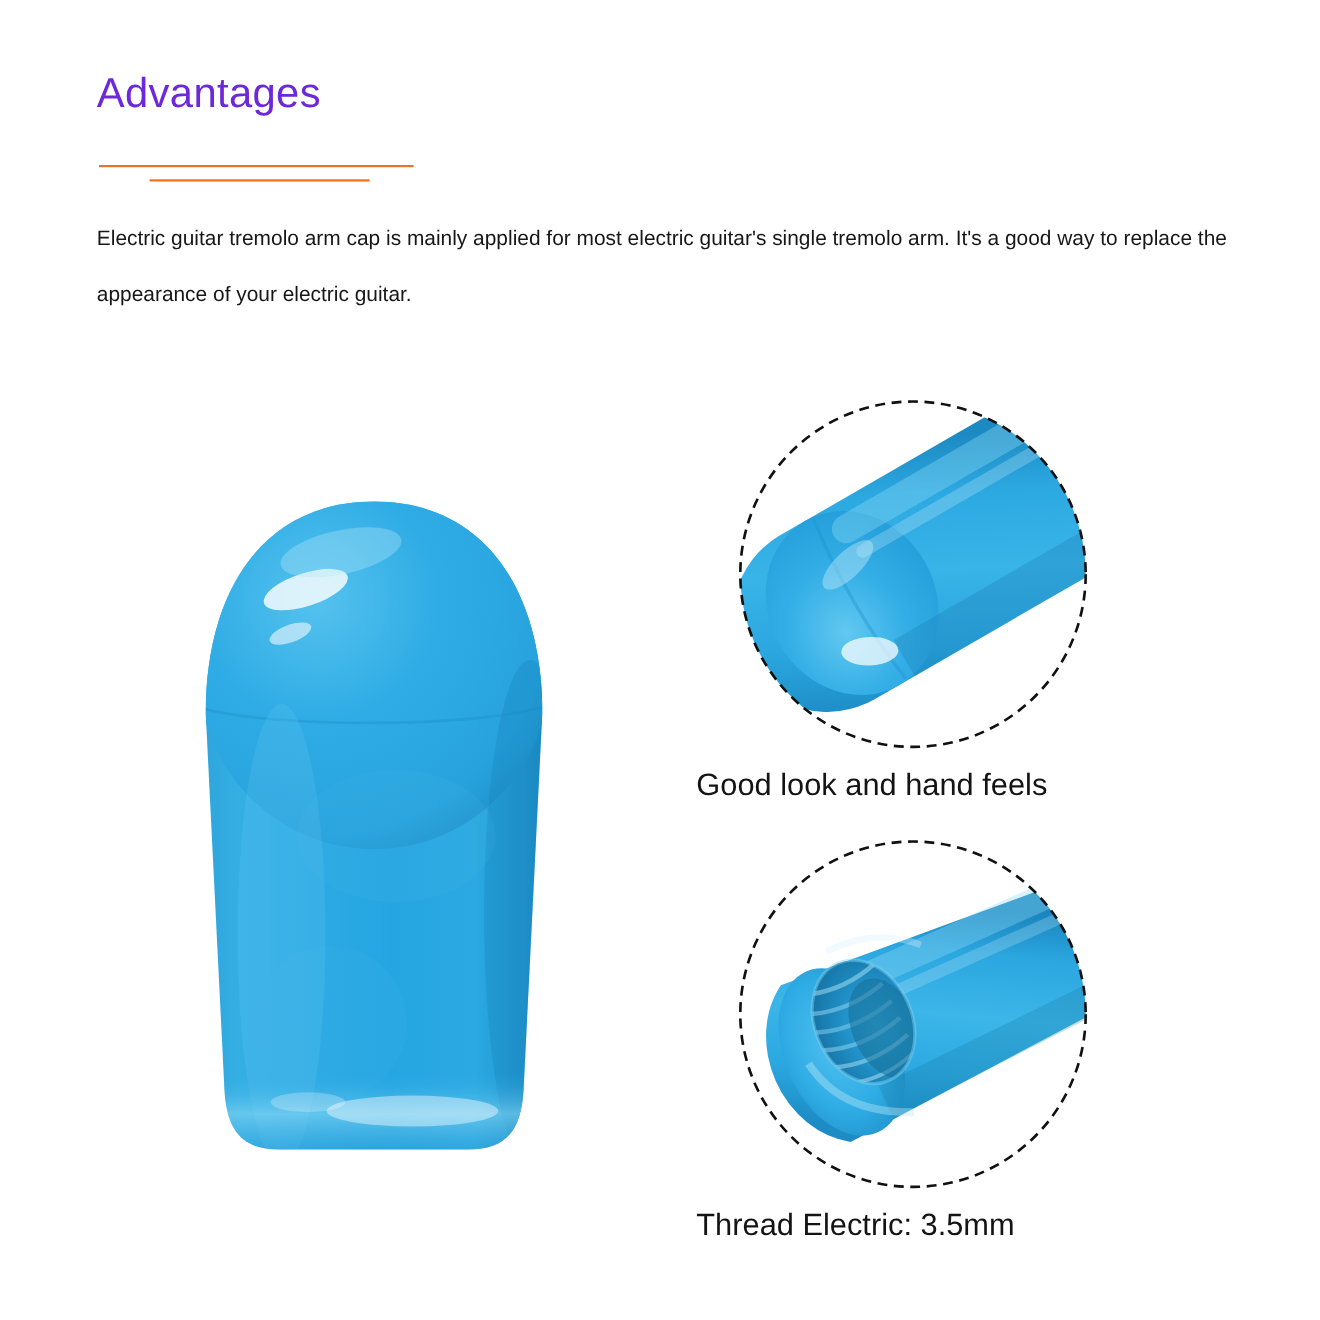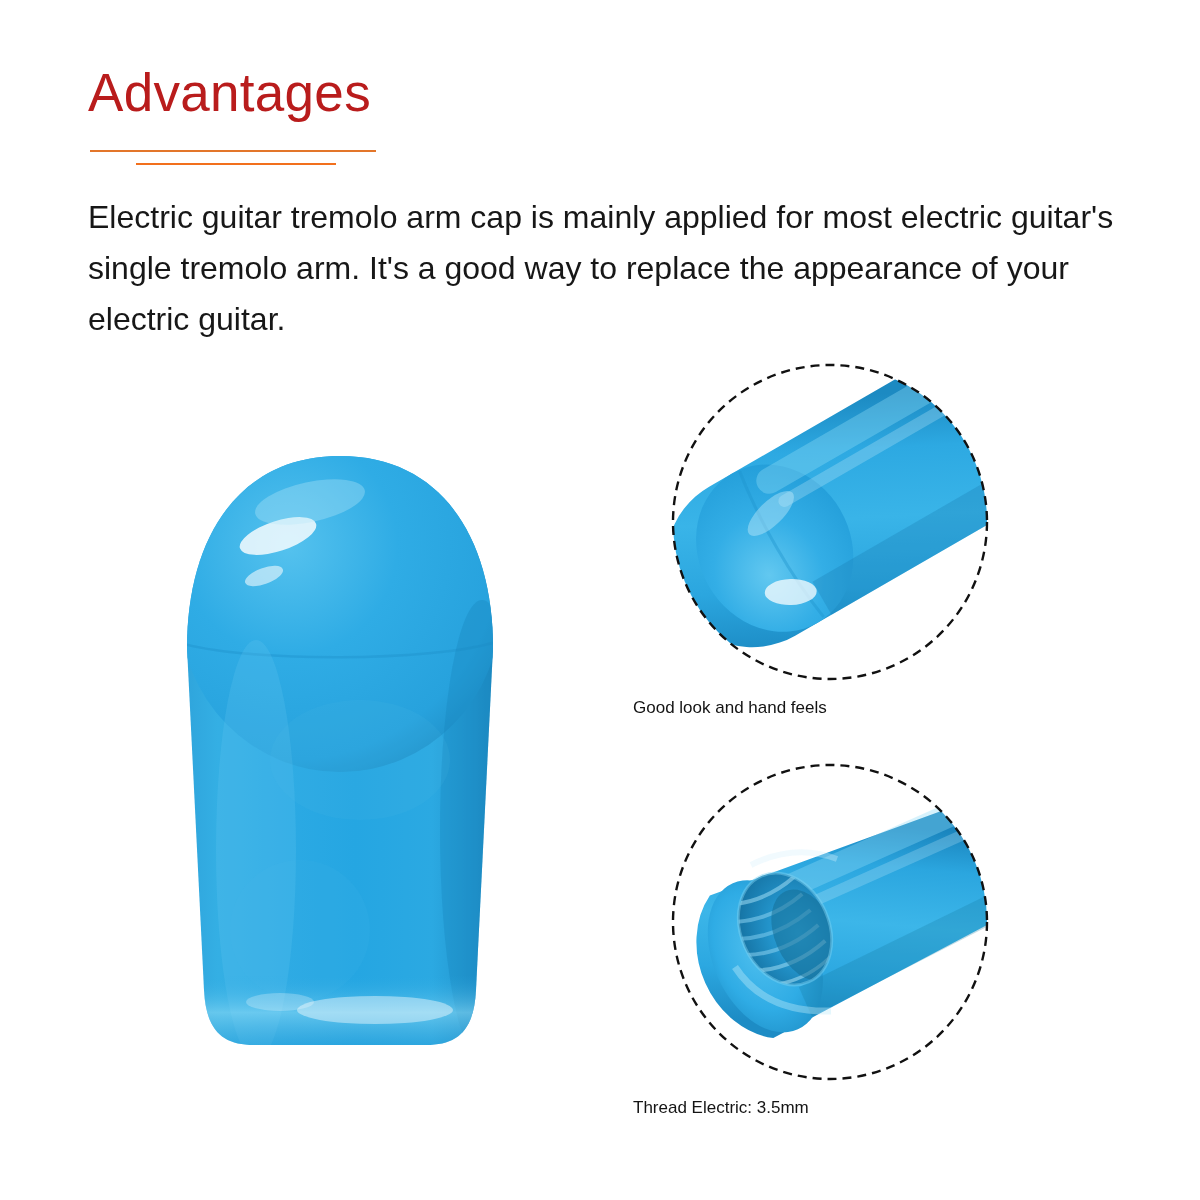--- a/index.html
+++ b/index.html
@@ -14,24 +14,24 @@
     overflow: hidden;
     font-family: "Liberation Sans", sans-serif;
     -webkit-font-smoothing: antialiased;
   }
 
   
   .page-title {
     position: absolute;
     left: 88px;
     top: 66px;
-    font-size: 53px;
+    font-size: 38px;
     line-height: 1.0;
     letter-spacing: 0.3px;
-    color: #b91c1c;
+    color: #6d28d9;
     font-weight: 400;
     white-space: nowrap;
   }
   .rule-long {
     position: absolute;
     left: 90px;
     top: 150px;
     width: 286px;
     height: 2px;
     background: #E3762A;
@@ -44,21 +44,21 @@
     height: 2px;
     background: #F2701D;
   }
 
   
   .intro-text {
     position: absolute;
     left: 88px;
     top: 192px;
     width: 1060px;
-    font-size: 32px;
+    font-size: 19px;
     line-height: 51px;
     color: #171717;
     font-weight: 400;
   }
 
   
   .hero-product {
     position: absolute;
     left: 160px;
     top: 430px;
@@ -72,21 +72,21 @@
     position: absolute;
     width: 330px;
     height: 330px;
   }
   .inset-1 { left: 665px; top: 357px; }
   .inset-2 { left: 665px; top: 757px; }
   .inset svg { display: block; width: 100%; height: 100%; overflow: visible; }
 
   .inset-caption {
     position: absolute;
-    font-size: 17px;
+    font-size: 28px;
     line-height: 1.15;
     color: #141414;
     font-weight: 400;
     white-space: nowrap;
   }
   .caption-1 { left: 633px; top: 698px; }
   .caption-2 { left: 633px; top: 1098px; }
 </style>
 </head>
 <body>

